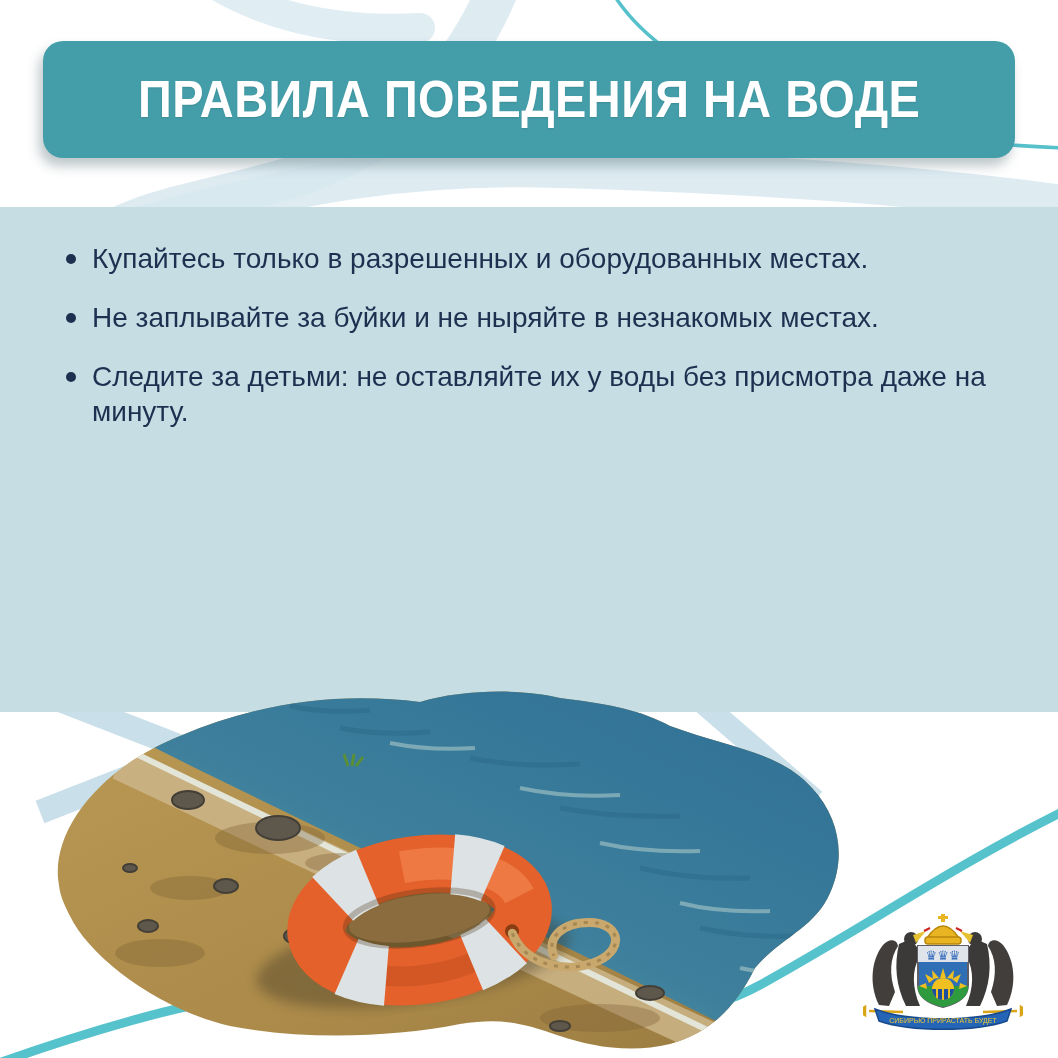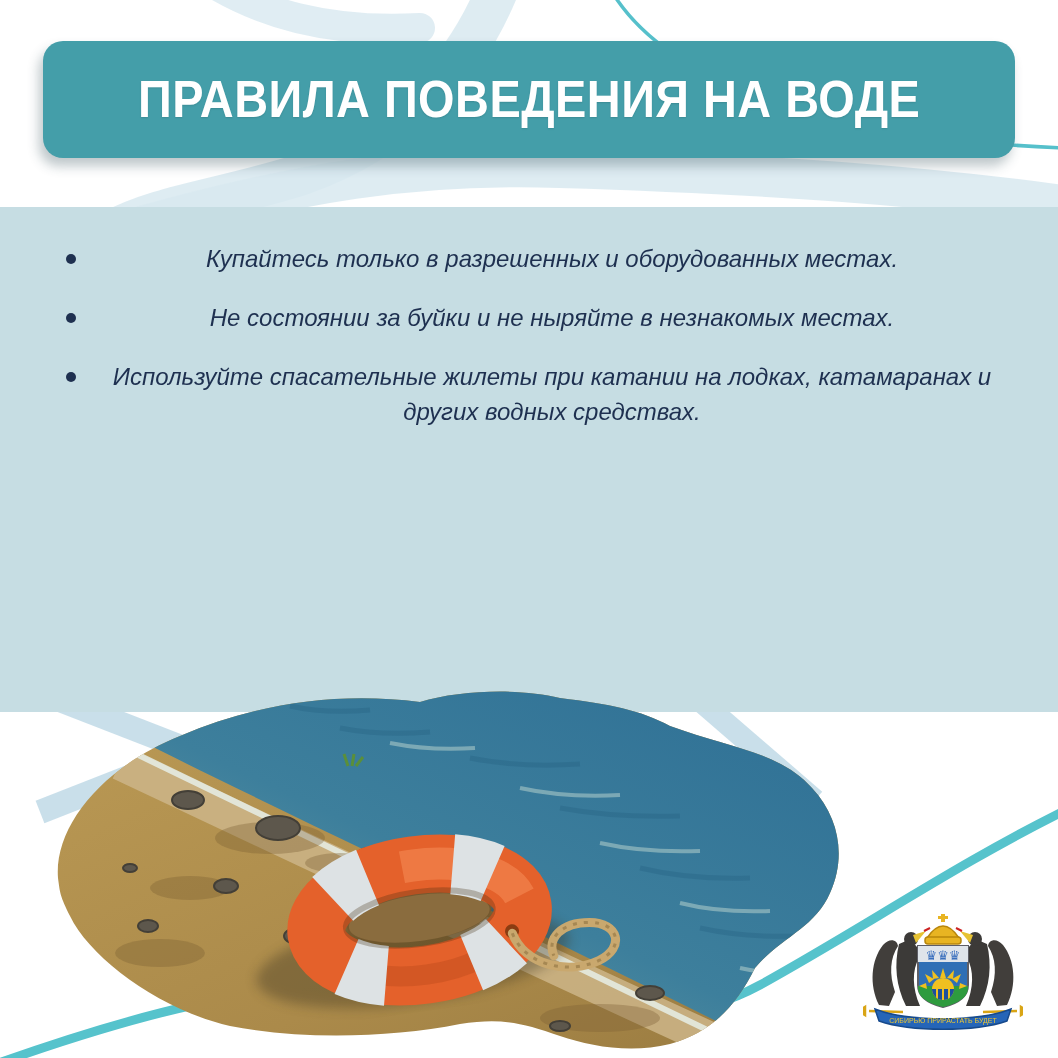--- a/index.html
+++ b/index.html
@@ -1,18 +1,18 @@
 <!DOCTYPE html>
 <html lang="ru"><head>
 <meta charset="utf-8">
 <style>
   html,body{margin:0;padding:0;background:#ffffff;}
   .page{
     position:relative;width:1058px;height:1058px;overflow:hidden;
-    background:#ffffff;font-family:"Liberation Sans",sans-serif;text-align:center;
+    background:#ffffff;font-family:"Liberation Sans",sans-serif;
   }
   .decor{position:absolute;left:0;top:0;z-index:1;}
   .panel{
     position:absolute;left:0;top:207px;width:1058px;height:505px;
     background:#c6dde3;z-index:2;
   }
   .header-box{
     position:absolute;left:43px;top:41px;width:972px;height:117px;
     background:#449ea9;border-radius:20px;z-index:3;
     display:flex;align-items:center;justify-content:center;
@@ -21,21 +21,21 @@
   .page-title{
     margin:0;color:#ffffff;font-size:51px;font-weight:700;
     letter-spacing:.5px;transform:scaleX(.92);transform-origin:center;
     white-space:nowrap;text-shadow:0 1px 2px rgba(0,0,0,.12);
   }
   .rules{
     margin:0;padding:34px 40px 0 92px;list-style:none;
   }
   .rules li{
     position:relative;margin:0 0 24px 0;
-    color:#1e3050;font-size:24px;line-height:35px;max-width:920px;font-style:italic;
+    color:#1e3050;font-size:28px;line-height:35px;max-width:920px;
   }
   .rules li::before{
     content:"";position:absolute;left:-26px;top:13px;width:10px;height:10px;
     border-radius:50%;background:#1e3050;
   }
   .blob-illustration{position:absolute;left:40px;top:688px;z-index:2;}
   .emblem{position:absolute;left:863px;top:910px;z-index:2;}
 </style>
 </head>
 <body>
@@ -53,22 +53,22 @@
     <path d="M -15,1068 C 140,1012 250,985 420,975 C 600,965 640,1050 760,985 C 860,930 960,862 1070,808" fill="none" stroke="#56c3cc" stroke-width="9" stroke-linecap="round"></path>
   </svg>
 
   <div class="header-box">
     <h1 class="page-title">ПРАВИЛА ПОВЕДЕНИЯ НА ВОДЕ</h1>
   </div>
 
   <div class="panel">
     <ul class="rules">
       <li>Купайтесь только в разрешенных и оборудованных местах.</li>
-      <li>Не состоянии за буйки и не ныряйте в незнакомых местах.</li>
-      <li>Используйте спасательные жилеты при катании на лодках, катамаранах и других водных средствах.</li>
+      <li>Не заплывайте за буйки и не ныряйте в незнакомых местах.</li>
+      <li>Следите за детьми: не оставляйте их у воды без присмотра даже на минуту.</li>
     </ul>
   </div>
 
   <svg class="blob-illustration" width="820" height="372" viewBox="0 0 820 372" aria-hidden="true">
     <defs>
       <clipPath id="blobClip">
           <path d="M 18,190 C 14,140 60,80 140,48 C 220,14 300,4 380,14
         C 420,2 480,0 520,10 C 570,16 600,22 630,38 C 690,60 740,64 772,100
         C 800,130 806,170 790,205 C 775,240 740,250 715,280 C 695,320 670,345 630,356
         C 590,366 550,358 520,348 C 480,334 460,330 420,336 C 350,350 260,352 190,338

